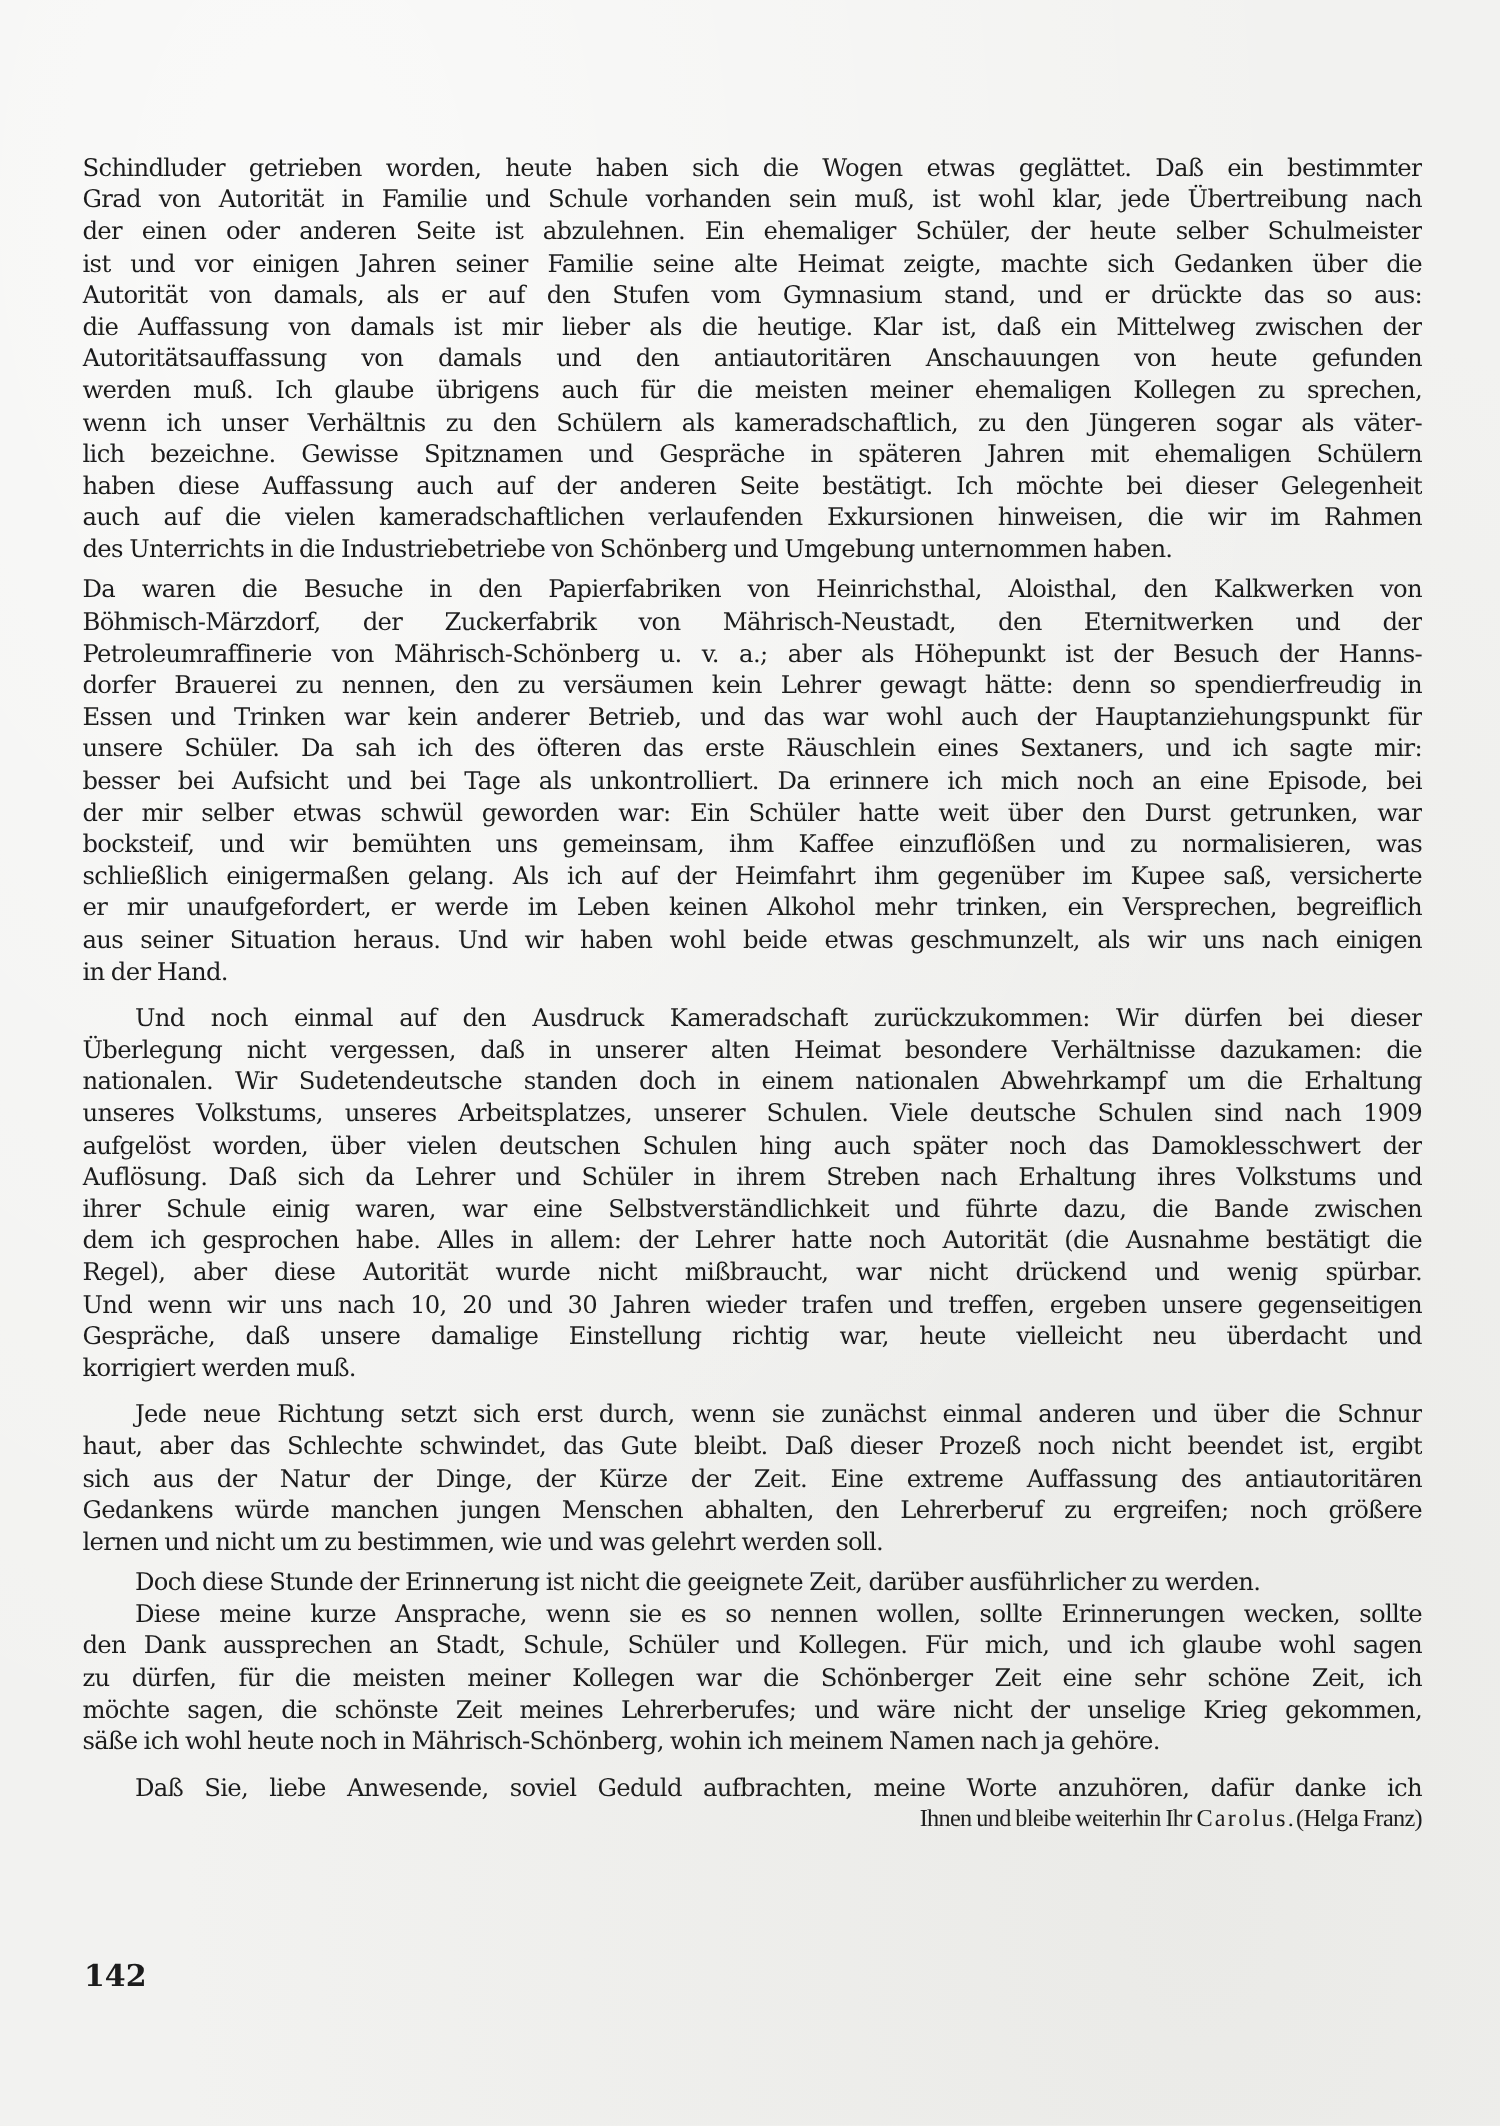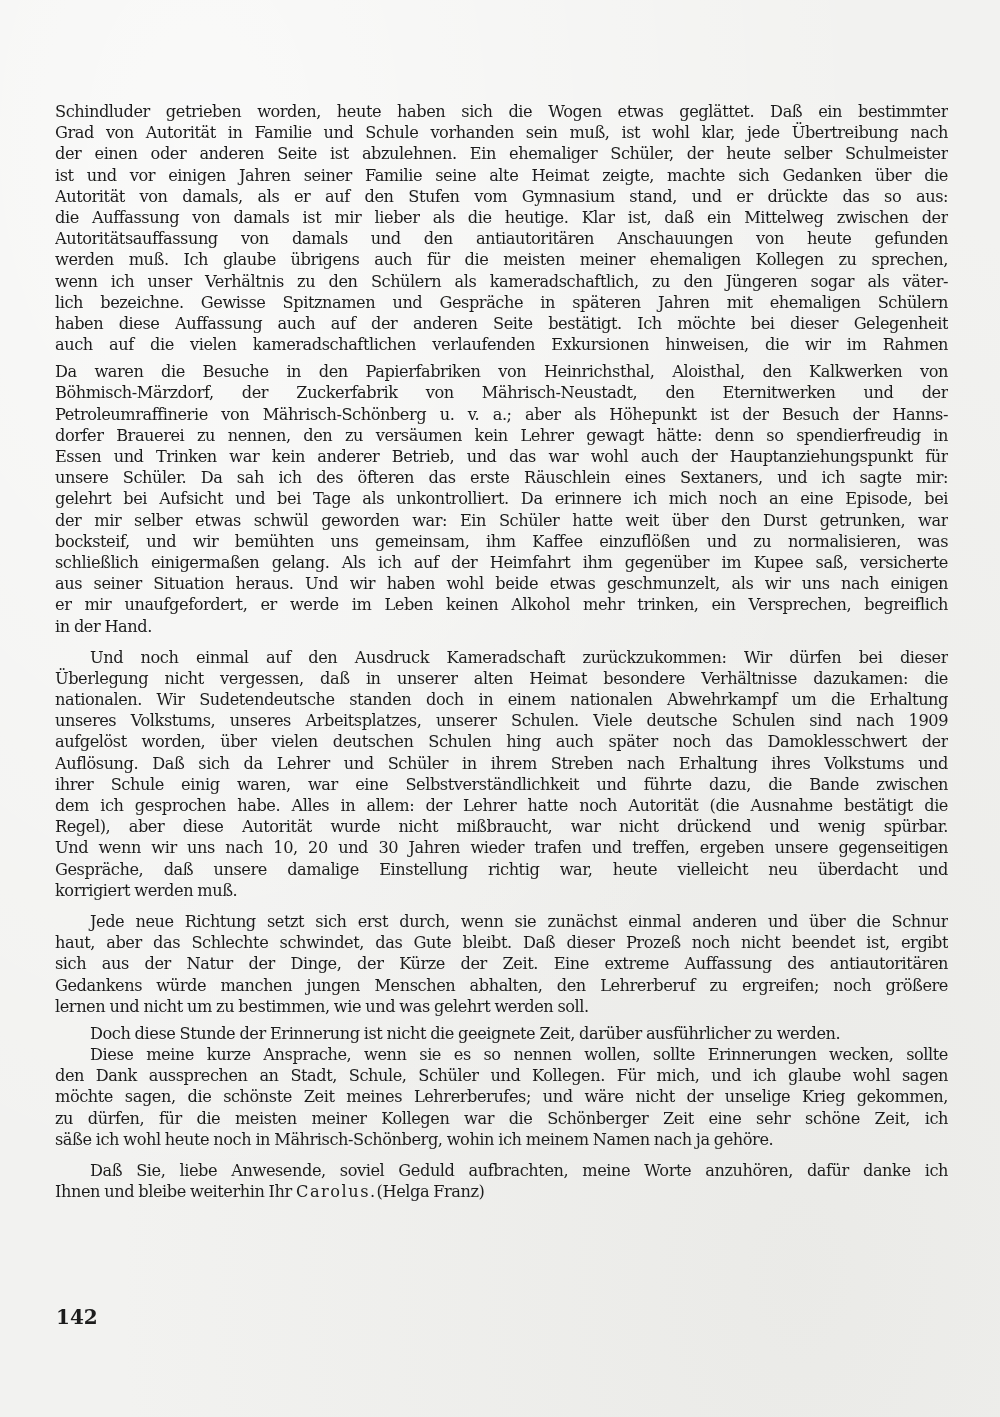--- a/index.html
+++ b/index.html
@@ -37,21 +37,21 @@
     text-align: justify;
     text-align-last: justify;
     overflow: hidden;
   }
   .line.last { text-align-last: left; }
   .line.indent { padding-left: 35px; }
   .para { display: block; }
   .gap { display: block; height: 6px; }
   .gap-lg { display: block; height: 10px; }
   .spaced { letter-spacing: 1.5px; }
-  .sig-line { display: flex; justify-content: flex-start; height: 21.2px; line-height: 21.2px; white-space: nowrap; }
+  .sig-line { display: flex; justify-content: flex-end; height: 21.2px; line-height: 21.2px; white-space: nowrap; font-family: Liberation Serif, serif; }
   .page-number {
     position: absolute;
     left: 56px;
     top: 1305px;
     font-family: "DejaVu Serif", serif;
     font-size: 20px;
     font-weight: bold;
     color: #1c1c1c;
   }
 </style>
@@ -66,35 +66,36 @@
         <span class="line">der einen oder anderen Seite ist abzulehnen. Ein ehemaliger Schüler, der heute selber Schulmeister</span>
         <span class="line">ist und vor einigen Jahren seiner Familie seine alte Heimat zeigte, machte sich Gedanken über die</span>
         <span class="line">Autorität von damals, als er auf den Stufen vom Gymnasium stand, und er drückte das so aus:</span>
         <span class="line">die Auffassung von damals ist mir lieber als die heutige. Klar ist, daß ein Mittelweg zwischen der</span>
         <span class="line">Autoritätsauffassung von damals und den antiautoritären Anschauungen von heute gefunden</span>
         <span class="line">werden muß. Ich glaube übrigens auch für die meisten meiner ehemaligen Kollegen zu sprechen,</span>
         <span class="line">wenn ich unser Verhältnis zu den Schülern als kameradschaftlich, zu den Jüngeren sogar als väter-</span>
         <span class="line">lich bezeichne. Gewisse Spitznamen und Gespräche in späteren Jahren mit ehemaligen Schülern</span>
         <span class="line">haben diese Auffassung auch auf der anderen Seite bestätigt. Ich möchte bei dieser Gelegenheit</span>
         <span class="line">auch auf die vielen kameradschaftlichen verlaufenden Exkursionen hinweisen, die wir im Rahmen</span>
+        <span class="line last">des Unterrichts in die Industriebetriebe von Schönberg und Umgebung unternommen haben.</span>
       </div>
       <span class="gap"></span>
       <div class="para">
         <span class="line">Da waren die Besuche in den Papierfabriken von Heinrichsthal, Aloisthal, den Kalkwerken von</span>
         <span class="line">Böhmisch-Märzdorf, der Zuckerfabrik von Mährisch-Neustadt, den Eternitwerken und der</span>
         <span class="line">Petroleumraffinerie von Mährisch-Schönberg u. v. a.; aber als Höhepunkt ist der Besuch der Hanns-</span>
         <span class="line">dorfer Brauerei zu nennen, den zu versäumen kein Lehrer gewagt hätte: denn so spendierfreudig in</span>
         <span class="line">Essen und Trinken war kein anderer Betrieb, und das war wohl auch der Hauptanziehungspunkt für</span>
         <span class="line">unsere Schüler. Da sah ich des öfteren das erste Räuschlein eines Sextaners, und ich sagte mir:</span>
-        <span class="line">gelehrt bei Aufsicht und bei Tage als unkontrolliert. Da erinnere ich mich noch an eine Episode, bei</span>
+        <span class="line">besser bei Aufsicht und bei Tage als unkontrolliert. Da erinnere ich mich noch an eine Episode, bei</span>
         <span class="line">der mir selber etwas schwül geworden war: Ein Schüler hatte weit über den Durst getrunken, war</span>
         <span class="line">bocksteif, und wir bemühten uns gemeinsam, ihm Kaffee einzuflößen und zu normalisieren, was</span>
         <span class="line">schließlich einigermaßen gelang. Als ich auf der Heimfahrt ihm gegenüber im Kupee saß, versicherte</span>
+        <span class="line">er mir unaufgefordert, er werde im Leben keinen Alkohol mehr trinken, ein Versprechen, begreiflich</span>
         <span class="line">aus seiner Situation heraus. Und wir haben wohl beide etwas geschmunzelt, als wir uns nach einigen</span>
-        <span class="line">er mir unaufgefordert, er werde im Leben keinen Alkohol mehr trinken, ein Versprechen, begreiflich</span>
         <span class="line last">in der Hand.</span>
       </div>
       <span class="gap-lg"></span>
       <div class="para">
         <span class="line indent">Und noch einmal auf den Ausdruck Kameradschaft zurückzukommen: Wir dürfen bei dieser</span>
         <span class="line">Überlegung nicht vergessen, daß in unserer alten Heimat besondere Verhältnisse dazukamen: die</span>
         <span class="line">nationalen. Wir Sudetendeutsche standen doch in einem nationalen Abwehrkampf um die Erhaltung</span>
         <span class="line">unseres Volkstums, unseres Arbeitsplatzes, unserer Schulen. Viele deutsche Schulen sind nach 1909</span>
         <span class="line">aufgelöst worden, über vielen deutschen Schulen hing auch später noch das Damoklesschwert der</span>
         <span class="line">Auflösung. Daß sich da Lehrer und Schüler in ihrem Streben nach Erhaltung ihres Volkstums und</span>
@@ -113,22 +114,22 @@
         <span class="line">Gedankens würde manchen jungen Menschen abhalten, den Lehrerberuf zu ergreifen; noch größere</span>
         <span class="line last">lernen und nicht um zu bestimmen, wie und was gelehrt werden soll.</span>
       </div>
       <span class="gap"></span>
       <div class="para">
         <span class="line indent last">Doch diese Stunde der Erinnerung ist nicht die geeignete Zeit, darüber ausführlicher zu werden.</span>
       </div>
       <div class="para">
         <span class="line indent">Diese meine kurze Ansprache, wenn sie es so nennen wollen, sollte Erinnerungen wecken, sollte</span>
         <span class="line">den Dank aussprechen an Stadt, Schule, Schüler und Kollegen. Für mich, und ich glaube wohl sagen</span>
+        <span class="line">zu dürfen, für die meisten meiner Kollegen war die Schönberger Zeit eine sehr schöne Zeit, ich</span>
         <span class="line">möchte sagen, die schönste Zeit meines Lehrerberufes; und wäre nicht der unselige Krieg gekommen,</span>
-        <span class="line">zu dürfen, für die meisten meiner Kollegen war die Schönberger Zeit eine sehr schöne Zeit, ich</span>
         <span class="line last">säße ich wohl heute noch in Mährisch-Schönberg, wohin ich meinem Namen nach ja gehöre.</span>
       </div>
       <span class="gap-lg"></span>
       <div class="para">
         <span class="line indent">Daß Sie, liebe Anwesende, soviel Geduld aufbrachten, meine Worte anzuhören, dafür danke ich</span>
         <div class="sig-line">
           <span><span style="white-space: pre;">Ihnen und bleibe weiterhin Ihr </span><span class="spaced">Carolus.</span></span>
           <span>(Helga Franz)</span>
         </div>
       </div>

